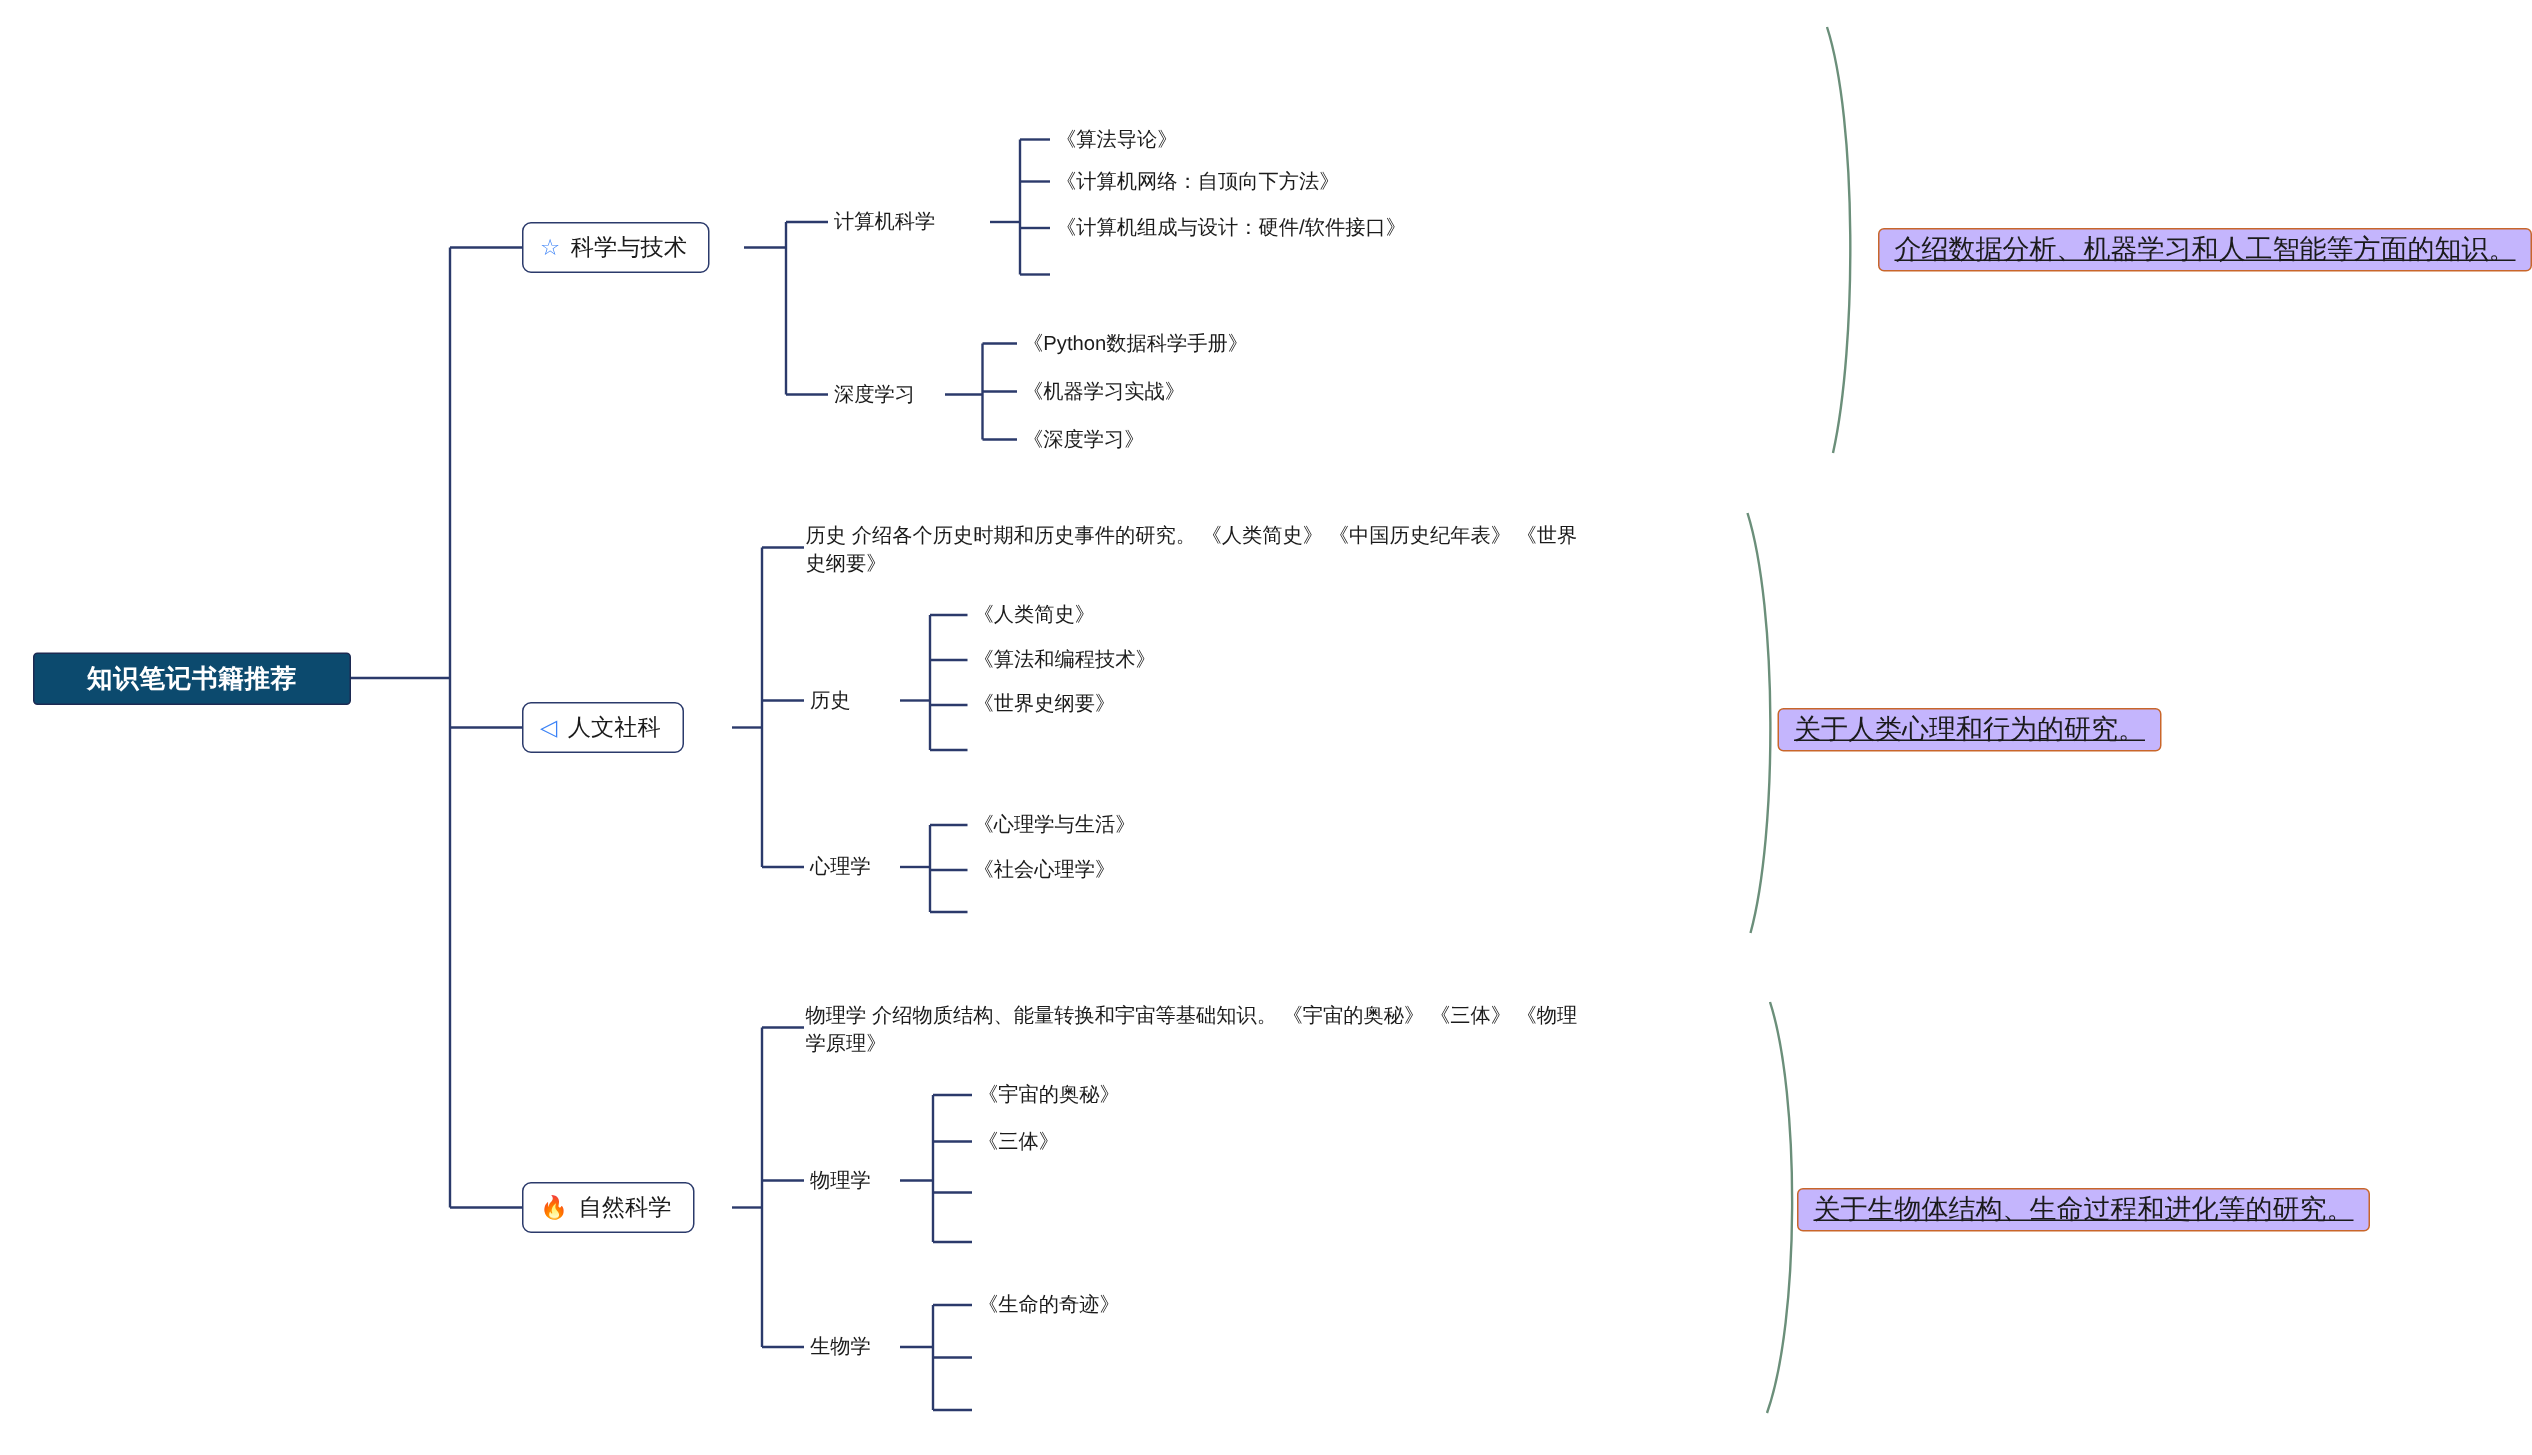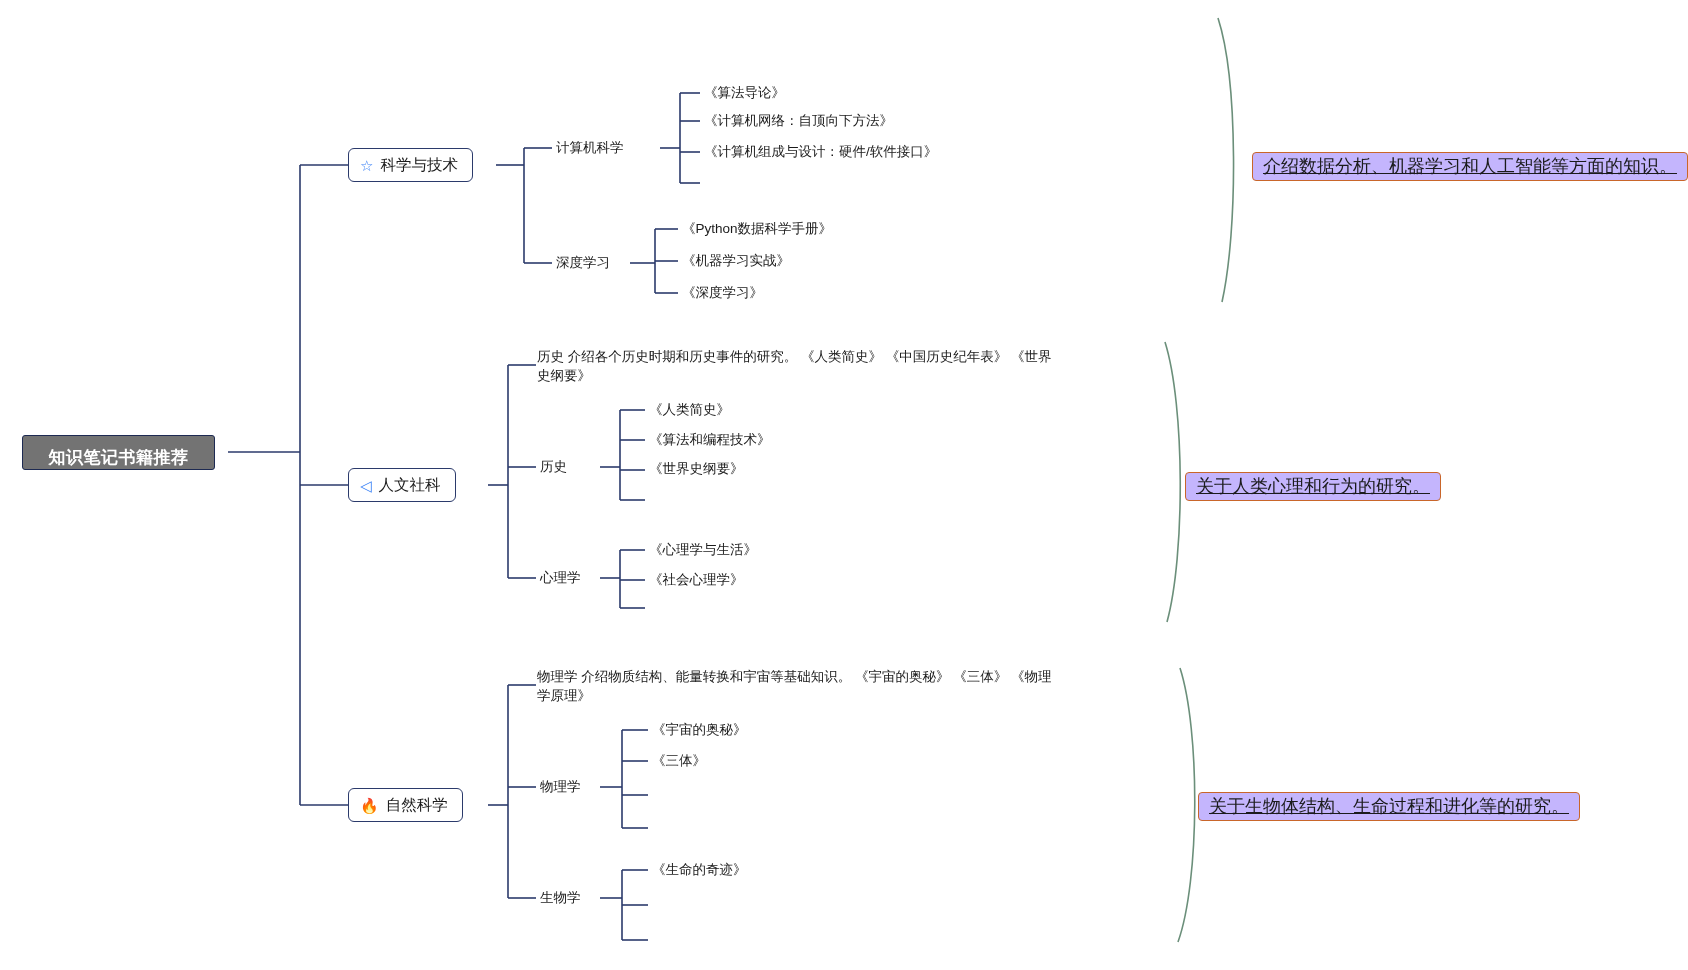--- a/index.html
+++ b/index.html
@@ -20,30 +20,30 @@
     left: 0; top: 0;
     width: 1688px;
     height: 970px;
     pointer-events: none;
   }
 
   
   .root-node {
     position: absolute;
     left: 22px; top: 435px;
-    width: 193px; height: 35px;
-    background: #737373;
+    width: 212px; height: 35px;
+    background: #0c4a6e;
     border: 1px solid #1d2a52;
     border-radius: 3px;
     color: #ffffff;
     font-size: 17px;
     font-weight: bold;
     letter-spacing: 0.5px;
     display: flex;
-    align-items: flex-end;
+    align-items: center;
     justify-content: center;
   }
 
   
   .branch-node {
     position: absolute;
     height: 34px;
     background: #ffffff;
     border: 1px solid #2b3a6b;
     border-radius: 6px;

